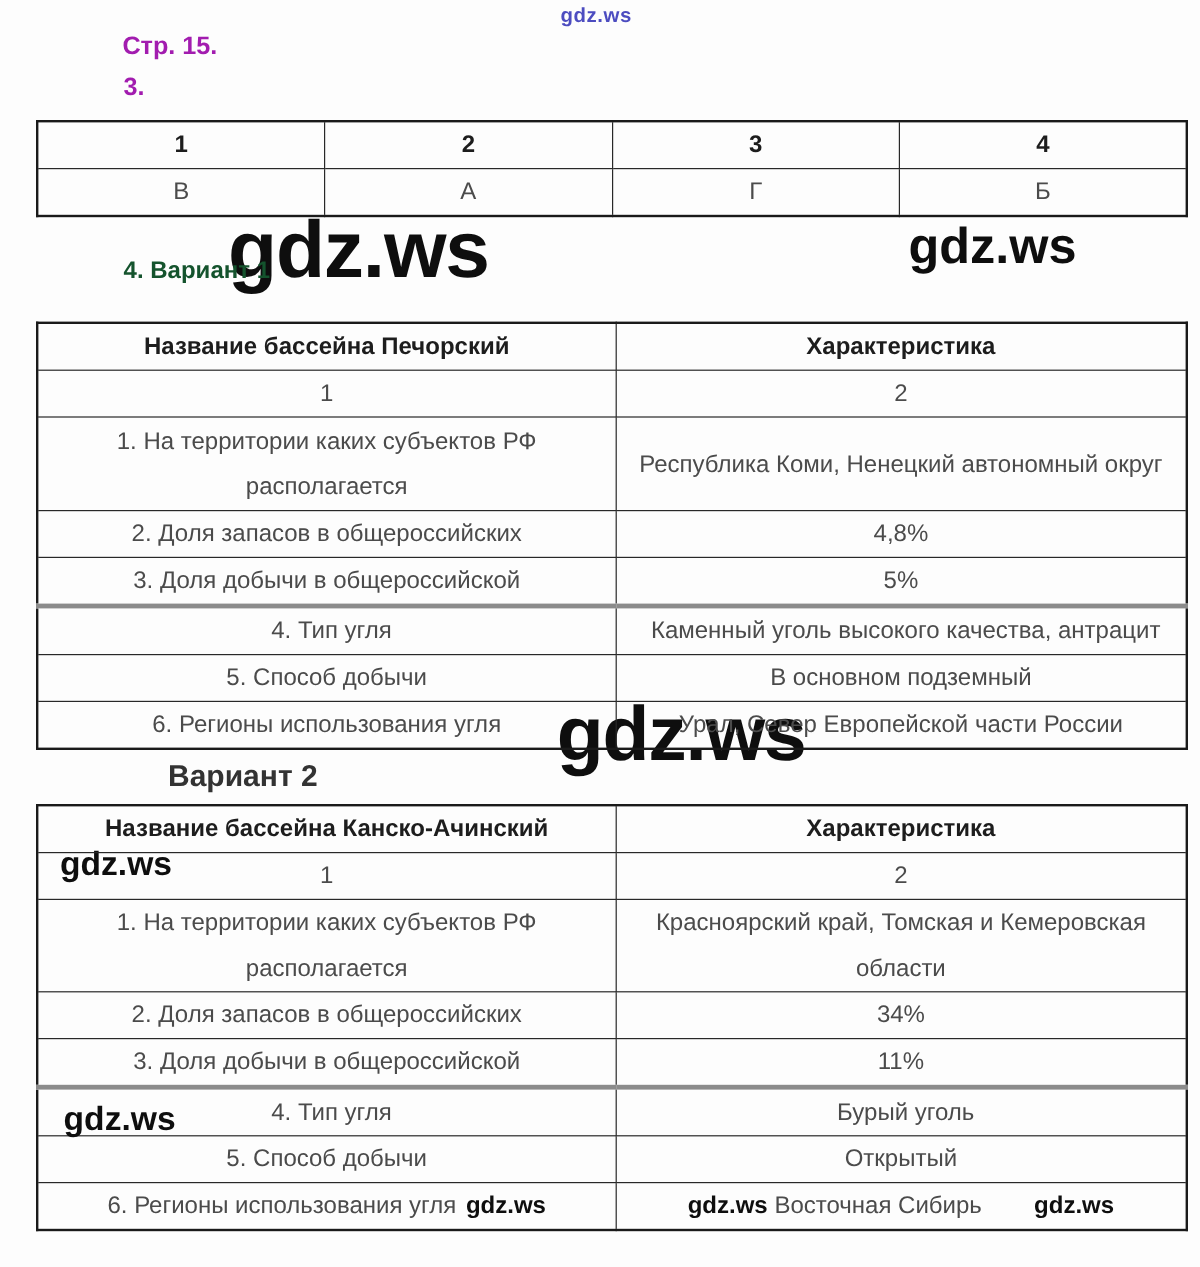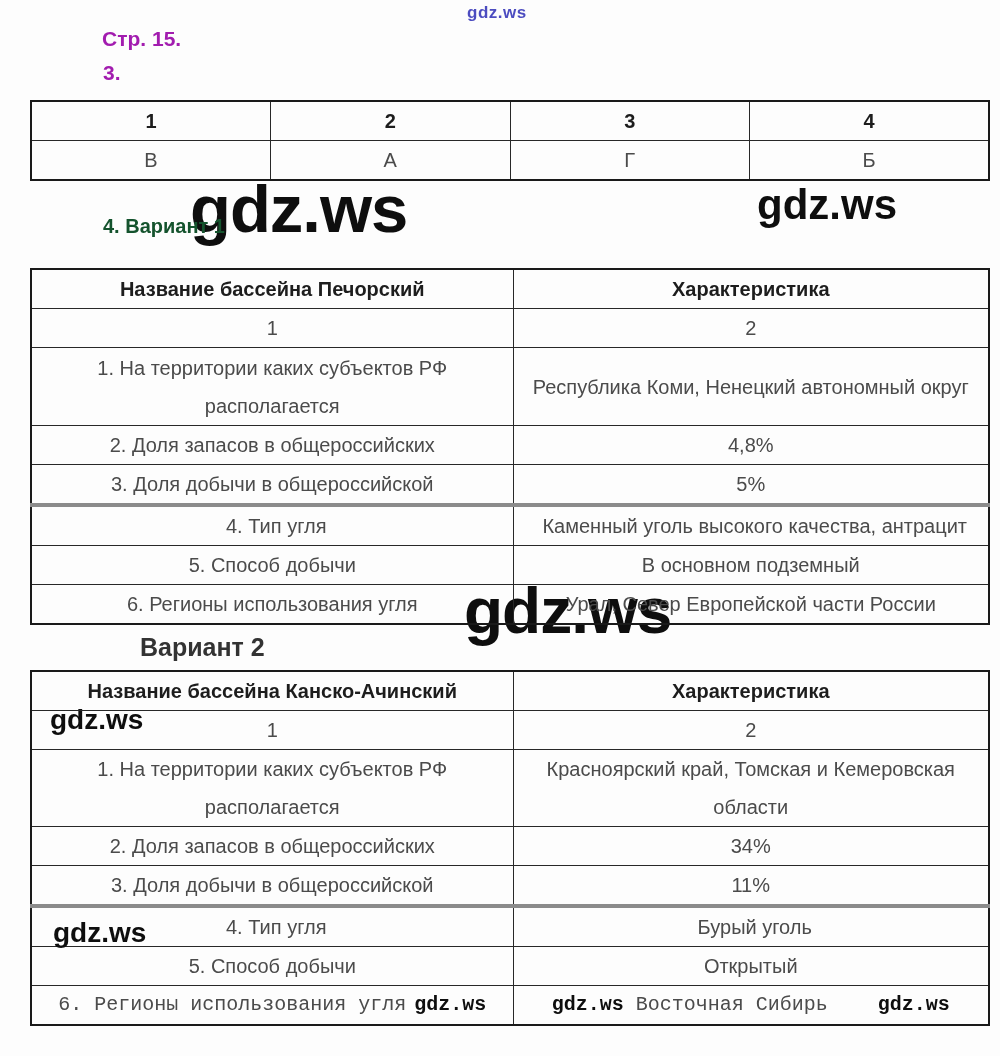--- a/index.html
+++ b/index.html
@@ -150,21 +150,21 @@
       <td>11%</td>
     </tr>
     <tr class="thick" style="height:37px;">
       <td>4. Тип угля</td>
       <td>Бурый уголь</td>
     </tr>
     <tr style="height:38px;">
       <td>5. Способ добычи</td>
       <td>Открытый</td>
     </tr>
-    <tr style="height:36px;font-family:Liberation Mono, monospace;">
+    <tr style="height:36px;">
       <td>
         <span>6. Регионы использования угля</span><span class="wm-inline gap-small">gdz.ws</span>
       </td>
       <td>
         <span class="wm-inline">gdz.ws</span>
         <span>Восточная Сибирь</span>
         <span class="wm-inline gap-right">gdz.ws</span>
       </td>
     </tr>
   </tbody>

